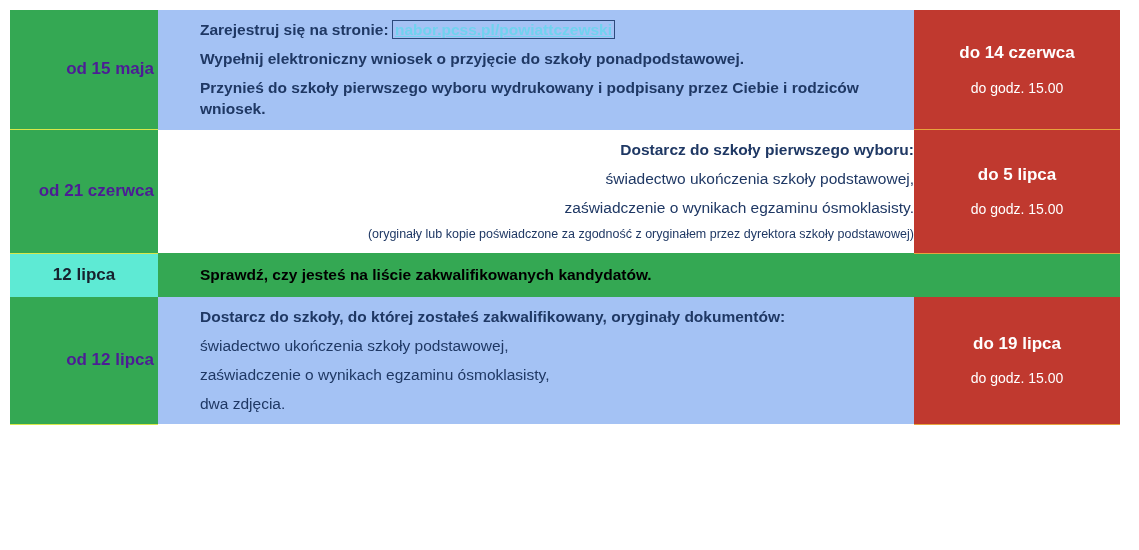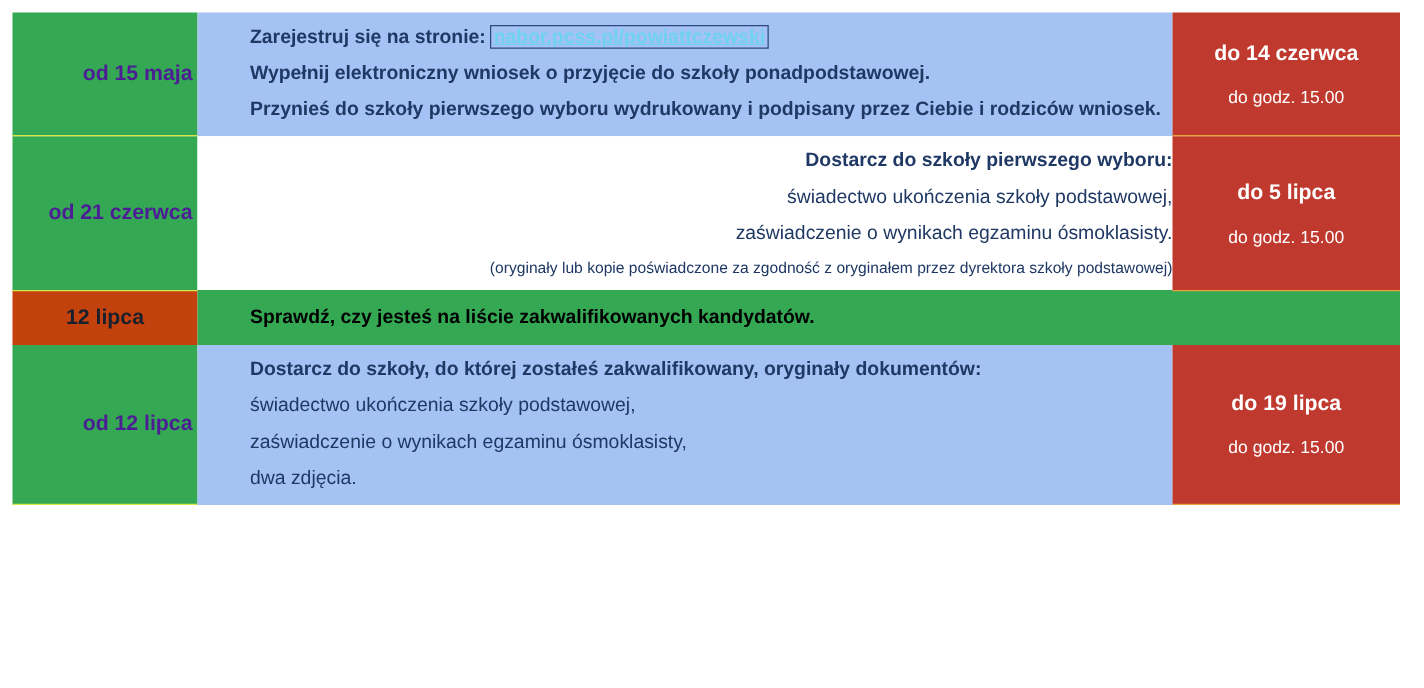--- a/index.html
+++ b/index.html
@@ -42,21 +42,21 @@
     line-height: 1.45;
     padding: 6px 4px;
   }
   .date-green {
     background: #34a853;
     color: #4c1d95;
     border-bottom: 1px solid #d8e84a;
     text-align: right;
   }
   .date-yellow {
-    background: #c2410c;
+    background: #5eead4;
     color: #17212e;
     margin-top: 38px;
   }
 
   
   .task-cell {
     padding: 10px 0 10px 42px;
     font-size: 15.5px;
     color: #1f3864;
   }
@@ -93,21 +93,21 @@
     background: #a4c2f4;
     cursor: pointer;
   }
 
   
   .deadline-cell {
     width: 182px;
     background: #c0392f;
     color: #ffffff;
     text-align: center;
-    padding: 8px 0;
+    padding: 8px 12px;
     border-bottom: 1px solid #e8a33d;
   }
   .deadline-date {
     font-weight: bold;
     font-size: 17px;
     margin: 0 0 14px 0;
     line-height: 1.3;
   }
   .deadline-time {
     font-size: 14px;

